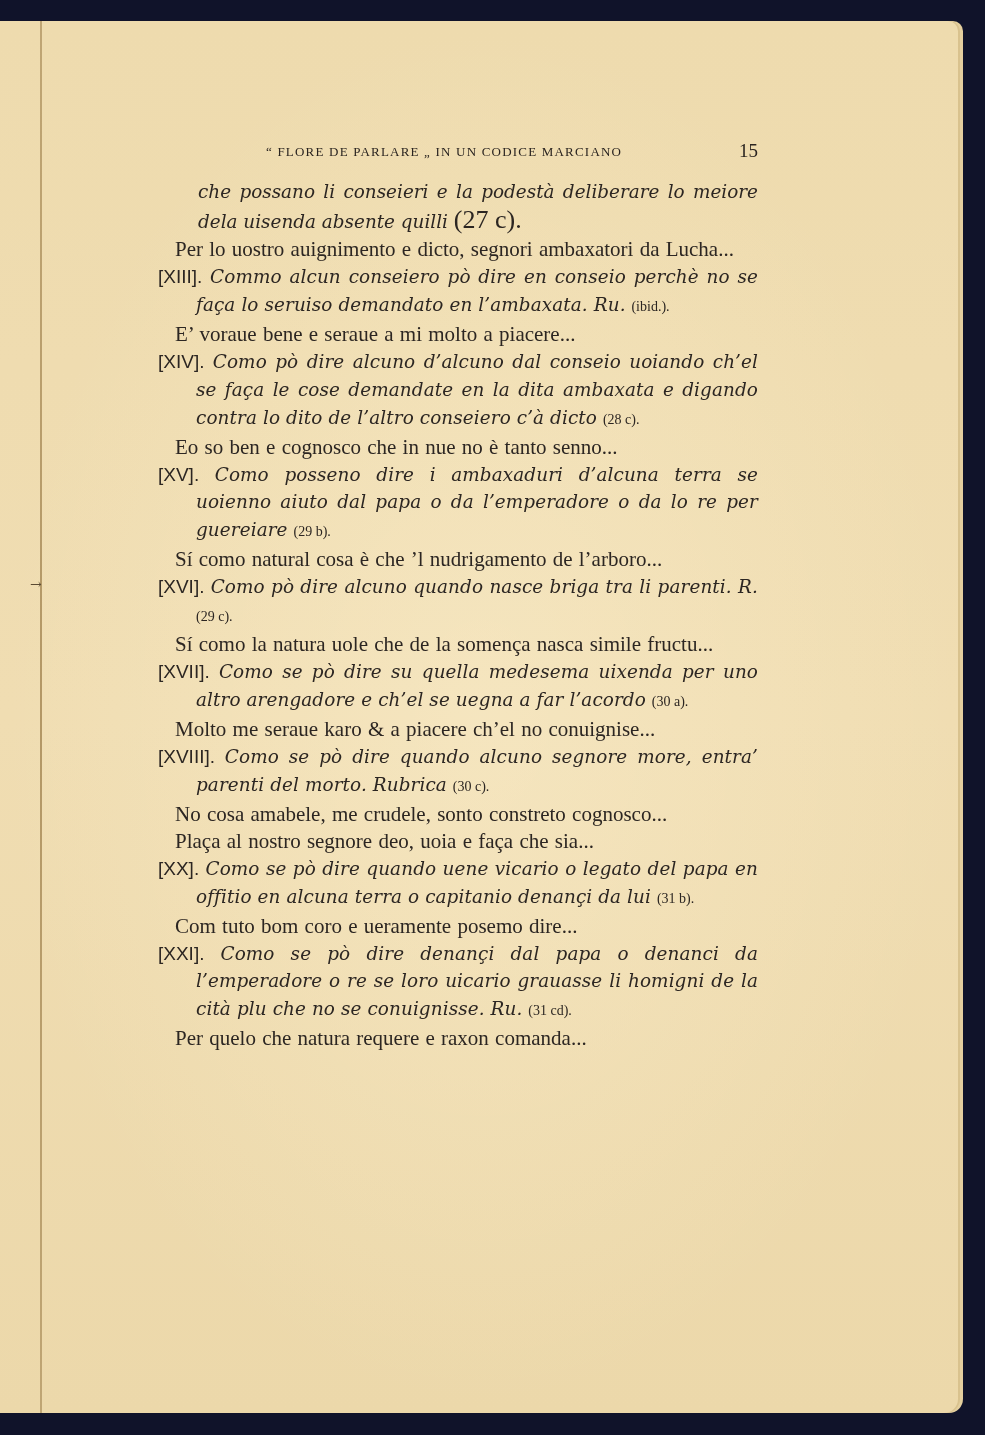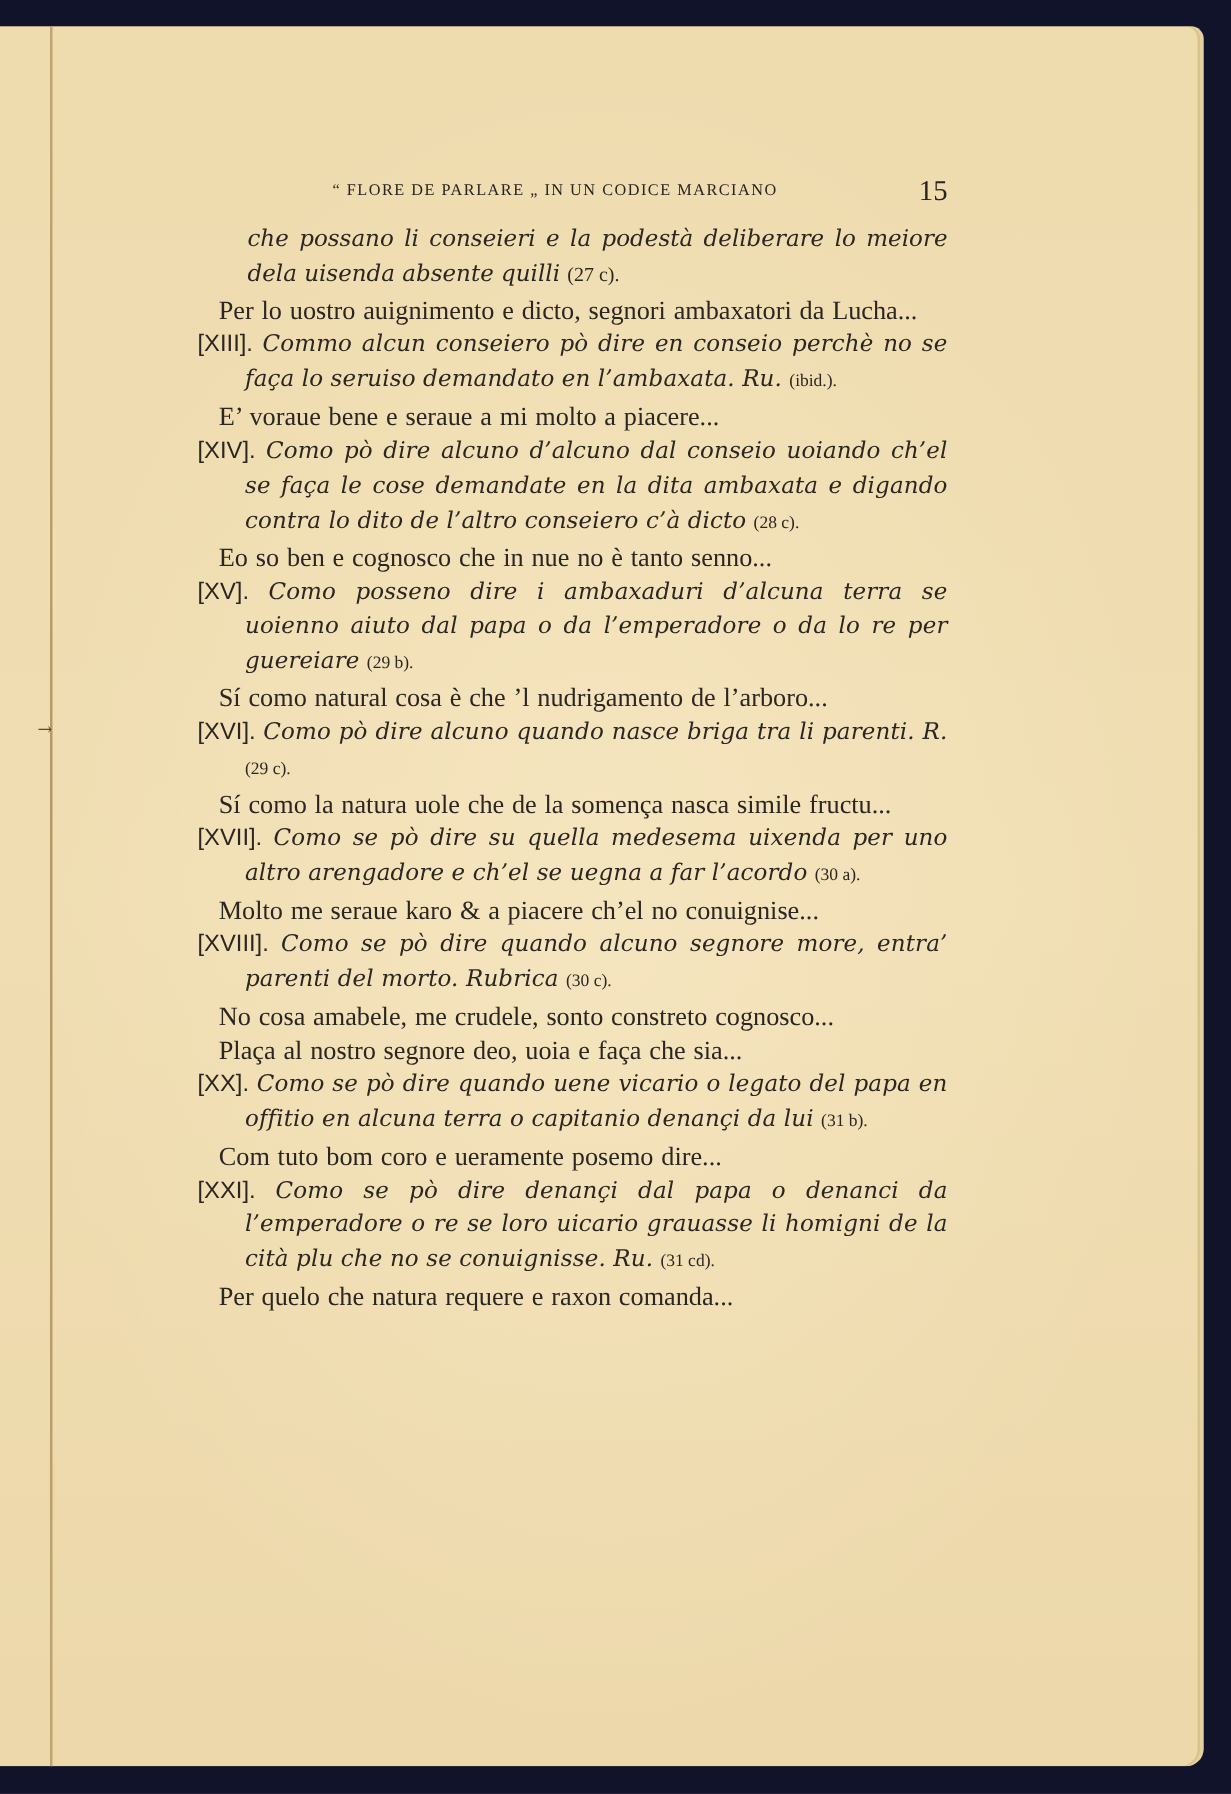--- a/index.html
+++ b/index.html
@@ -62,21 +62,21 @@
       top: 4px;
       font-size: 13px;
       letter-spacing: 1.2px;
       font-variant: small-caps;
       text-transform: uppercase;
     }
     .page-number {
       position: absolute;
       right: 0;
       top: 0;
-      font-size: 23px;
+      font-size: 19px;
     }
     .content {
       position: absolute;
       left: 158px;
       top: 178px;
       width: 600px;
       font-family: "DejaVu Serif", "Liberation Serif", serif;
       color: #2c2622;
     }
     .entry {
@@ -133,21 +133,21 @@
 
 <div class="running-head">
   <span class="running-title">“ FLORE DE PARLARE „ IN UN CODICE MARCIANO</span>
   <span class="page-number">15</span>
 </div>
 
 <div class="content">
   <div class="entry">
     <p class="cont">
       <span>che possano li conseieri e la podestà deliberare lo meiore dela uisenda absente quilli</span>
-      <span class="ref" style="font-style:normal;font-family:'Liberation Serif',serif;font-size:16px;margin-top:32px;">(27 c).</span>
+      <span class="ref" style="font-style:normal;font-family:'Liberation Serif',serif;font-size:26px;margin-top:32px;">(27 c).</span>
     </p>
     <p class="incipit">Per lo uostro auignimento e dicto, segnori ambaxatori da Lucha...</p>
   </div>
 
   <div id="entries">
       <div class="entry">
         <p class="rubric"><span class="num">[XIII].</span> <span class="title">Commo alcun conseiero pò dire en conseio perchè no se faça lo seruiso demandato en l’ambaxata. Ru.</span> <span class="ref">(ibid.).</span></p>
         <p class="incipit">E’ voraue bene e seraue a mi molto a piacere...</p>
       </div>
       <div class="entry">

